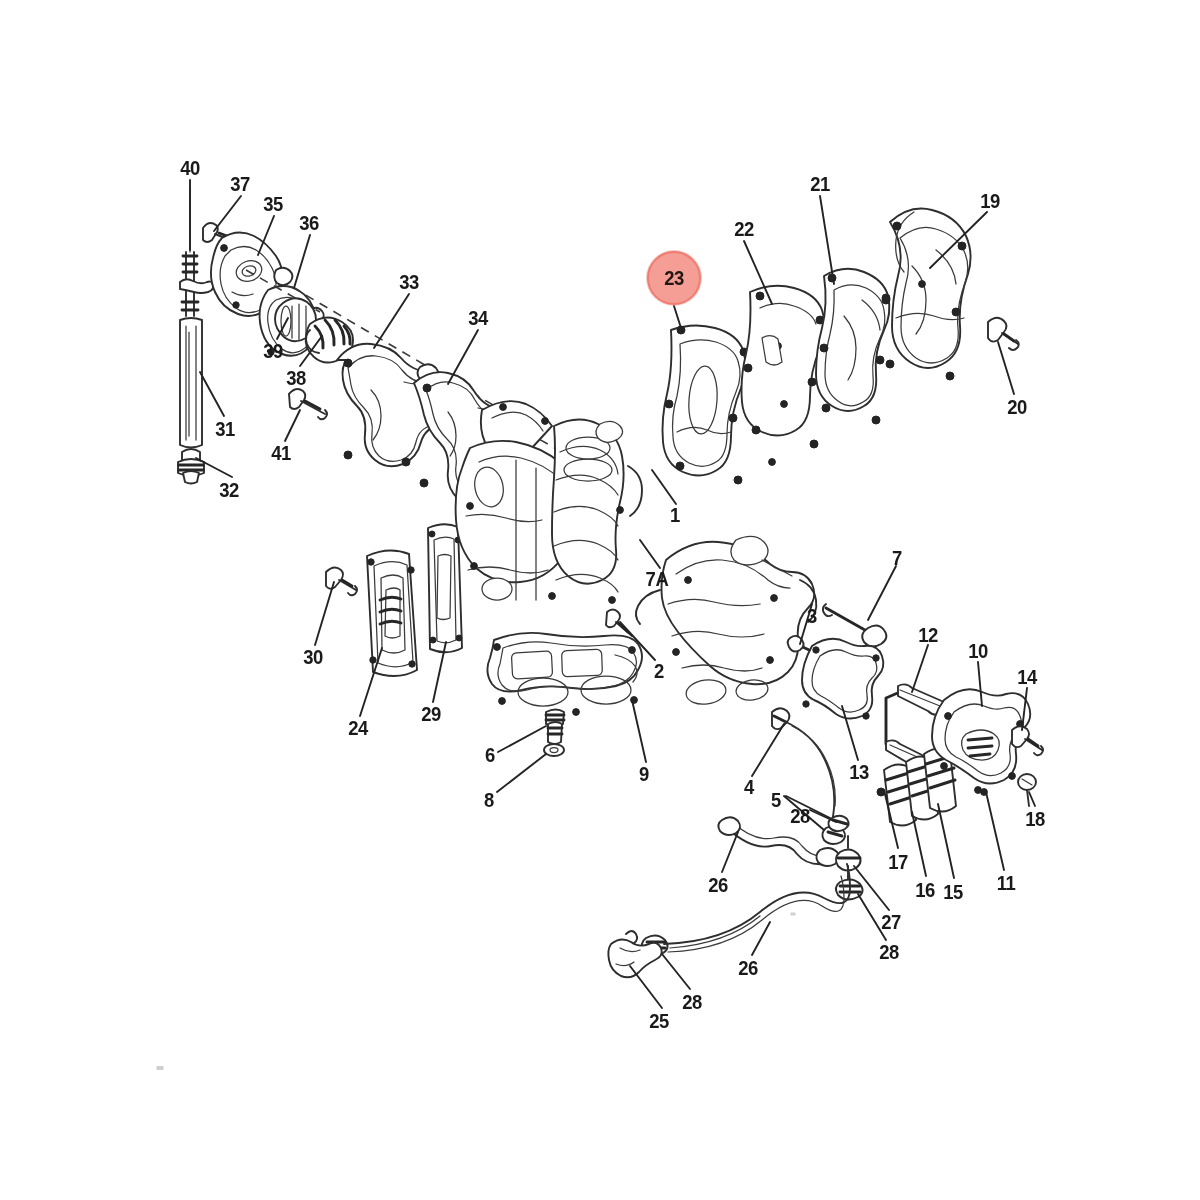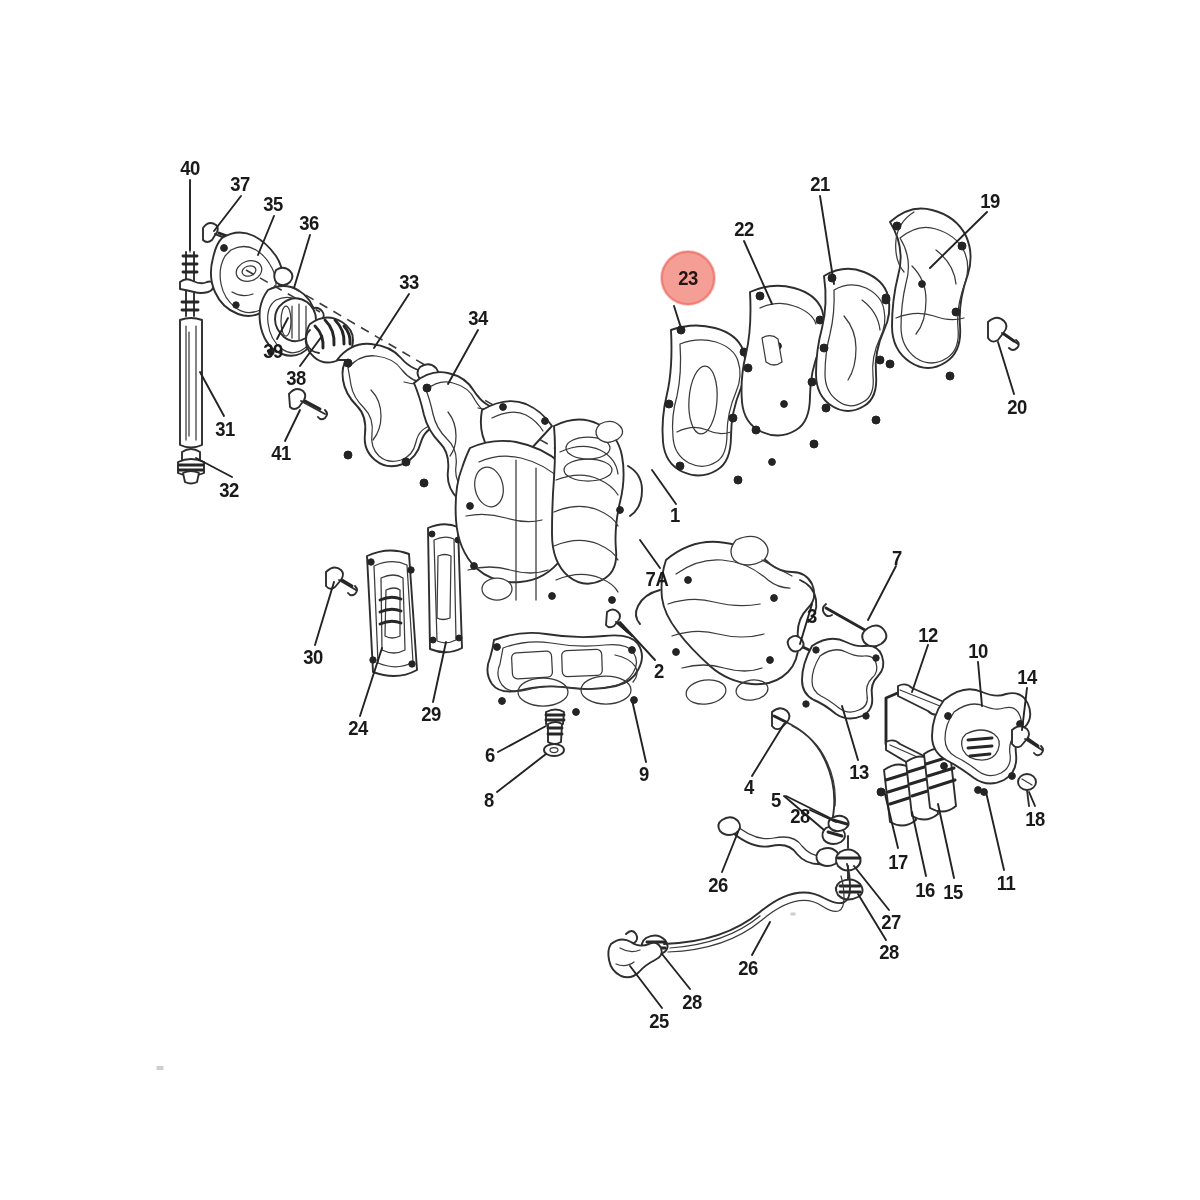--- a/index.html
+++ b/index.html
@@ -653,21 +653,21 @@
       <div class="lbl" style="left: 1006px; top: 882px;">11</div>
       <div class="lbl" style="left: 1035px; top: 818px;">18</div>
       <div class="lbl" style="left: 718px; top: 884px;">26</div>
       <div class="lbl" style="left: 891px; top: 921px;">27</div>
       <div class="lbl" style="left: 889px; top: 951px;">28</div>
       <div class="lbl" style="left: 748px; top: 967px;">26</div>
       <div class="lbl" style="left: 692px; top: 1001px;">28</div>
       <div class="lbl" style="left: 659px; top: 1020px;">25</div>
     </div>
 
-  <div class="hl-wrap" id="highlight" style="left: 688px; top: 278px; width: 54px; height: 54px;">
+  <div class="hl-wrap" id="highlight" style="left: 674px; top: 278px; width: 54px; height: 54px;">
     <div class="hl-disc" style="background: rgb(245, 158, 149); border-color: rgb(239, 125, 114);"></div>
     <div class="hl-num" style="color: rgb(35, 23, 20);">23</div>
   </div>
 
   <div id="specks">
       <div class="speck" style="left: 160px; top: 1068px; width: 7px; height: 4px;"></div>
       <div class="speck" style="left: 793px; top: 914px; width: 5px; height: 3px;"></div>
     </div>
 
 </div>

